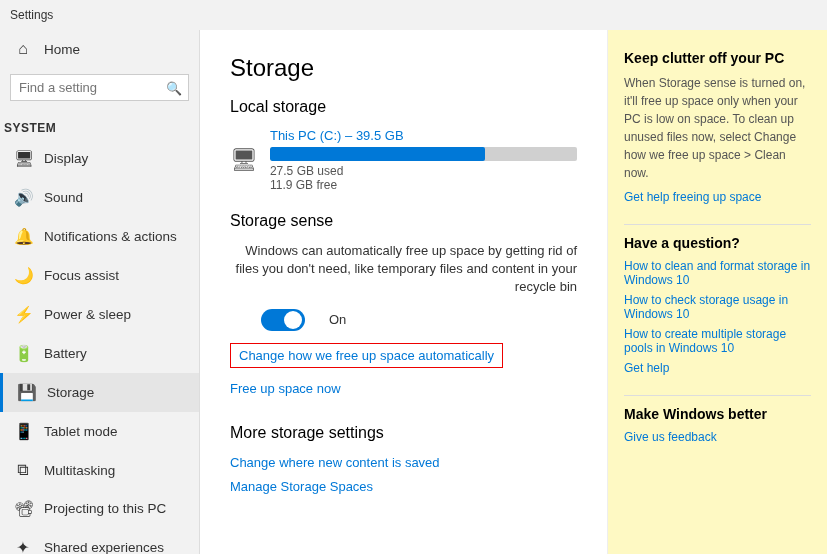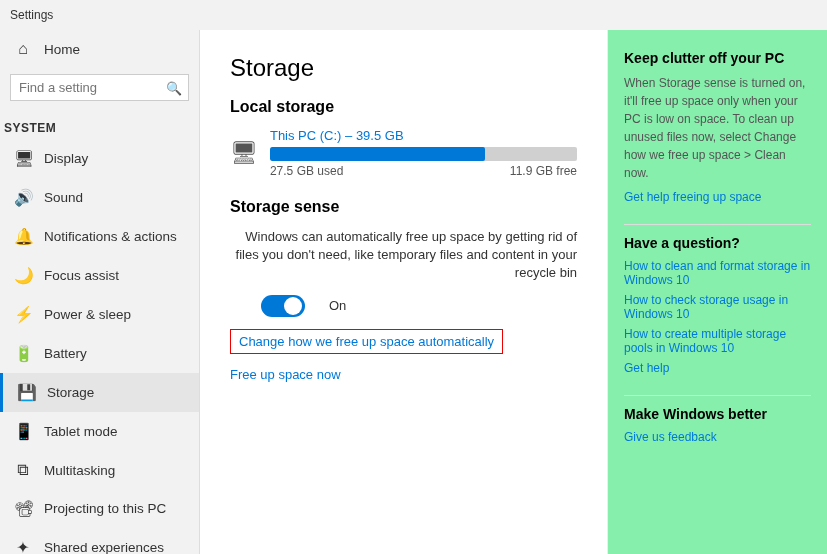--- a/index.html
+++ b/index.html
@@ -85,21 +85,21 @@
 
     .page-title {
       font-size: 24px;
       font-weight: 300;
       color: #000;
       margin-bottom: 16px;
     }
 
     .section-title {
       font-size: 16px;
-      font-weight: 700;
+      font-weight: 400;
       color: #000;
       margin-bottom: 12px;
     }
 
     
     .storage-bar-container {
       display: flex;
       align-items: center;
       gap: 12px;
       margin-bottom: 8px;
@@ -120,20 +120,21 @@
     .progress-bar-inner {
       height: 100%;
       background: #0078d7;
       border-radius: 2px;
     }
     .storage-labels {
       display: flex;
       justify-content: space-between;
       font-size: 12px;
       color: #555;
+      flex-direction: column;
     }
 
     
     .storage-sense-desc {
       font-size: 13px;
       color: #333;
       margin-bottom: 12px;
       line-height: 1.4;
       text-align: right;
     }
@@ -173,21 +174,21 @@
       cursor: pointer;
       display: inline-block;
       margin-bottom: 12px;
       border: 1.5px solid #e00;
       padding: 4px 8px;
     }
 
     
     .right-panel {
       width: 220px;
-      background: #86efac;
+      background: #fef9c3;
       padding: 20px 16px;
       flex-shrink: 0;
       overflow-y: auto;
       border-left: 1px solid #eee;
     }
     .right-panel-section { margin-bottom: 20px; }
     .right-panel-title { font-size: 14px; font-weight: 600; color: #000; margin-bottom: 8px; }
     .right-panel-text { font-size: 12px; color: #555; line-height: 1.5; margin-bottom: 8px; }
     .right-panel-link { color: #0078d7; font-size: 12px; cursor: pointer; display: block; margin-bottom: 6px; text-decoration: none; }
 
@@ -295,20 +296,26 @@
           <div class="toggle-knob"></div>
         </div>
         <span class="toggle-label">On</span>
       </div>
 
       <div class="link-highlighted">Change how we free up space automatically</div>
       <br>
       <a class="link">Free up space now</a>
     </div>
 
+    <div class="section-gap">
+      <div class="section-title">More storage settings</div>
+      <a class="link">Change where new content is saved</a>
+      <br>
+      <a class="link">Manage Storage Spaces</a>
+    </div>
   </div>
 
   <div class="right-panel">
     <div class="right-panel-section">
       <div class="right-panel-title">Keep clutter off your PC</div>
       <p class="right-panel-text">When Storage sense is turned on, it'll free up space only when your PC is low on space. To clean up unused files now, select Change how we free up space &gt; Clean now.</p>
       <a class="right-panel-link">Get help freeing up space</a>
     </div>
 
     <div class="divider"></div>

